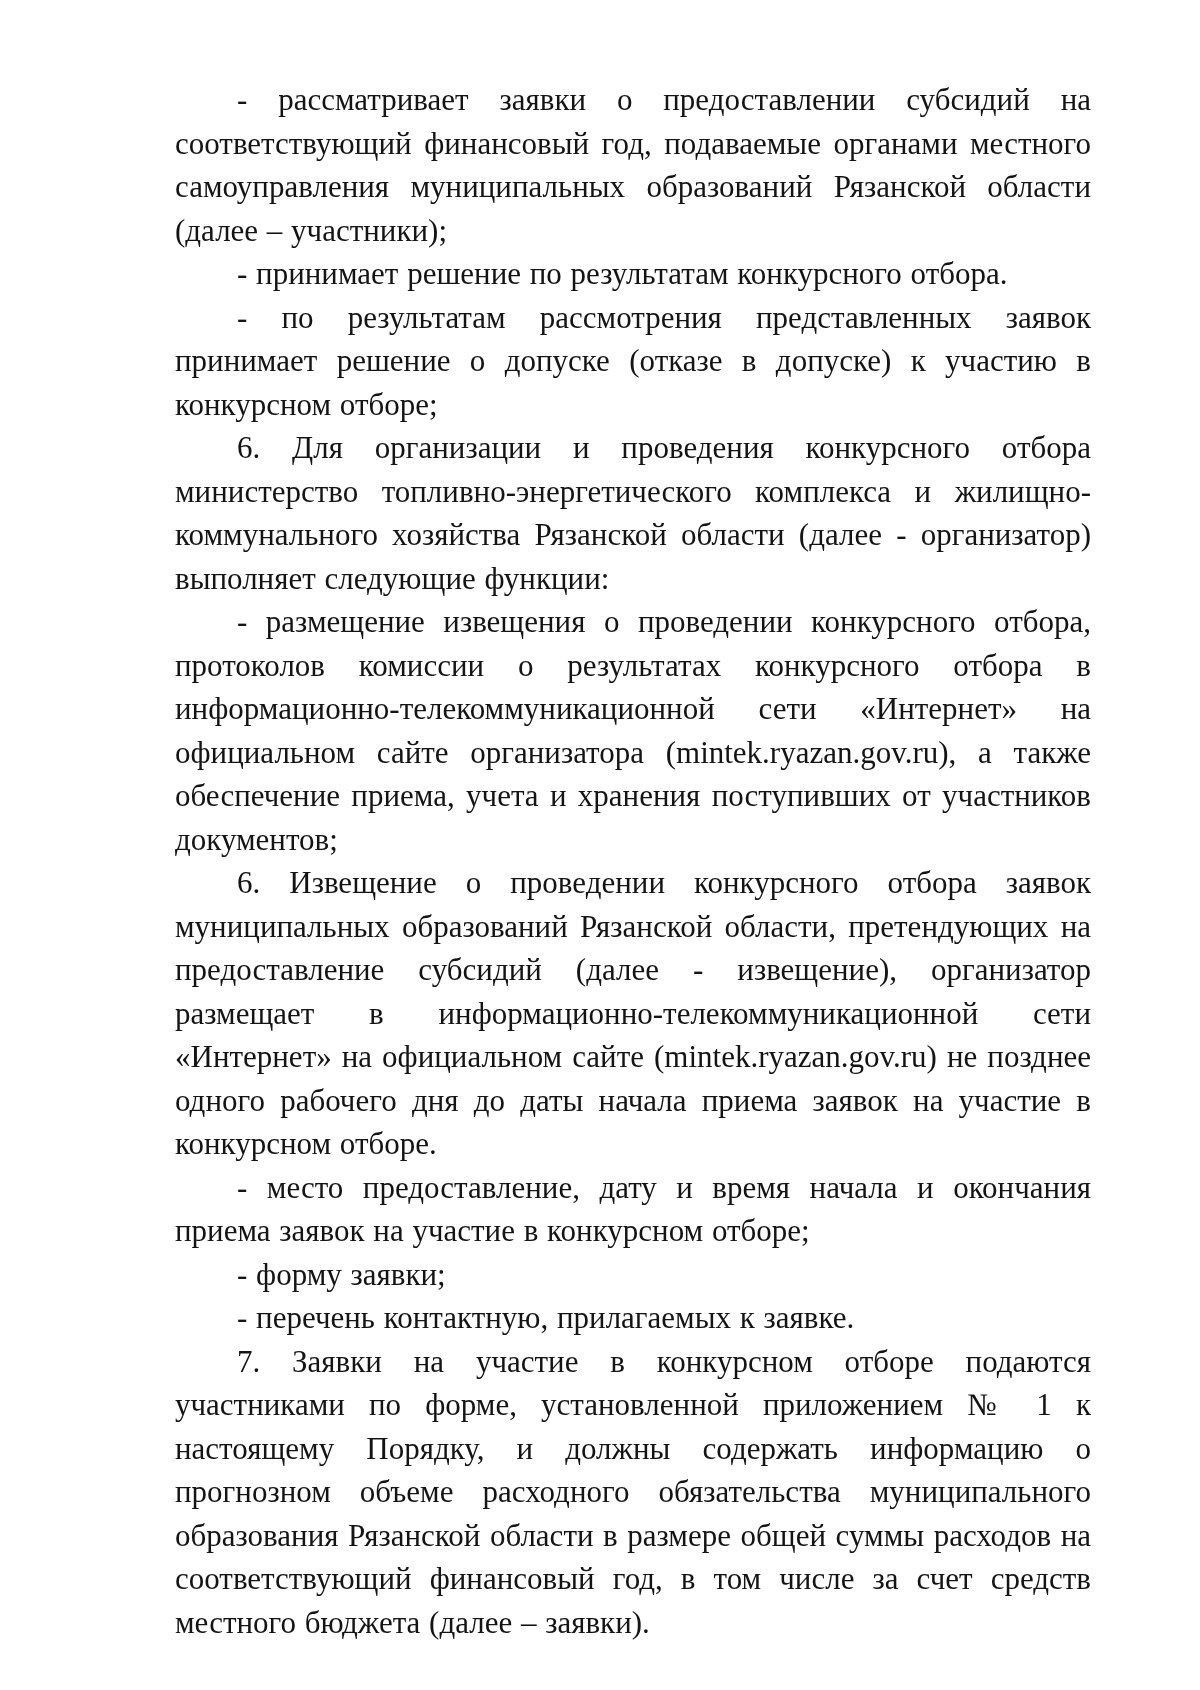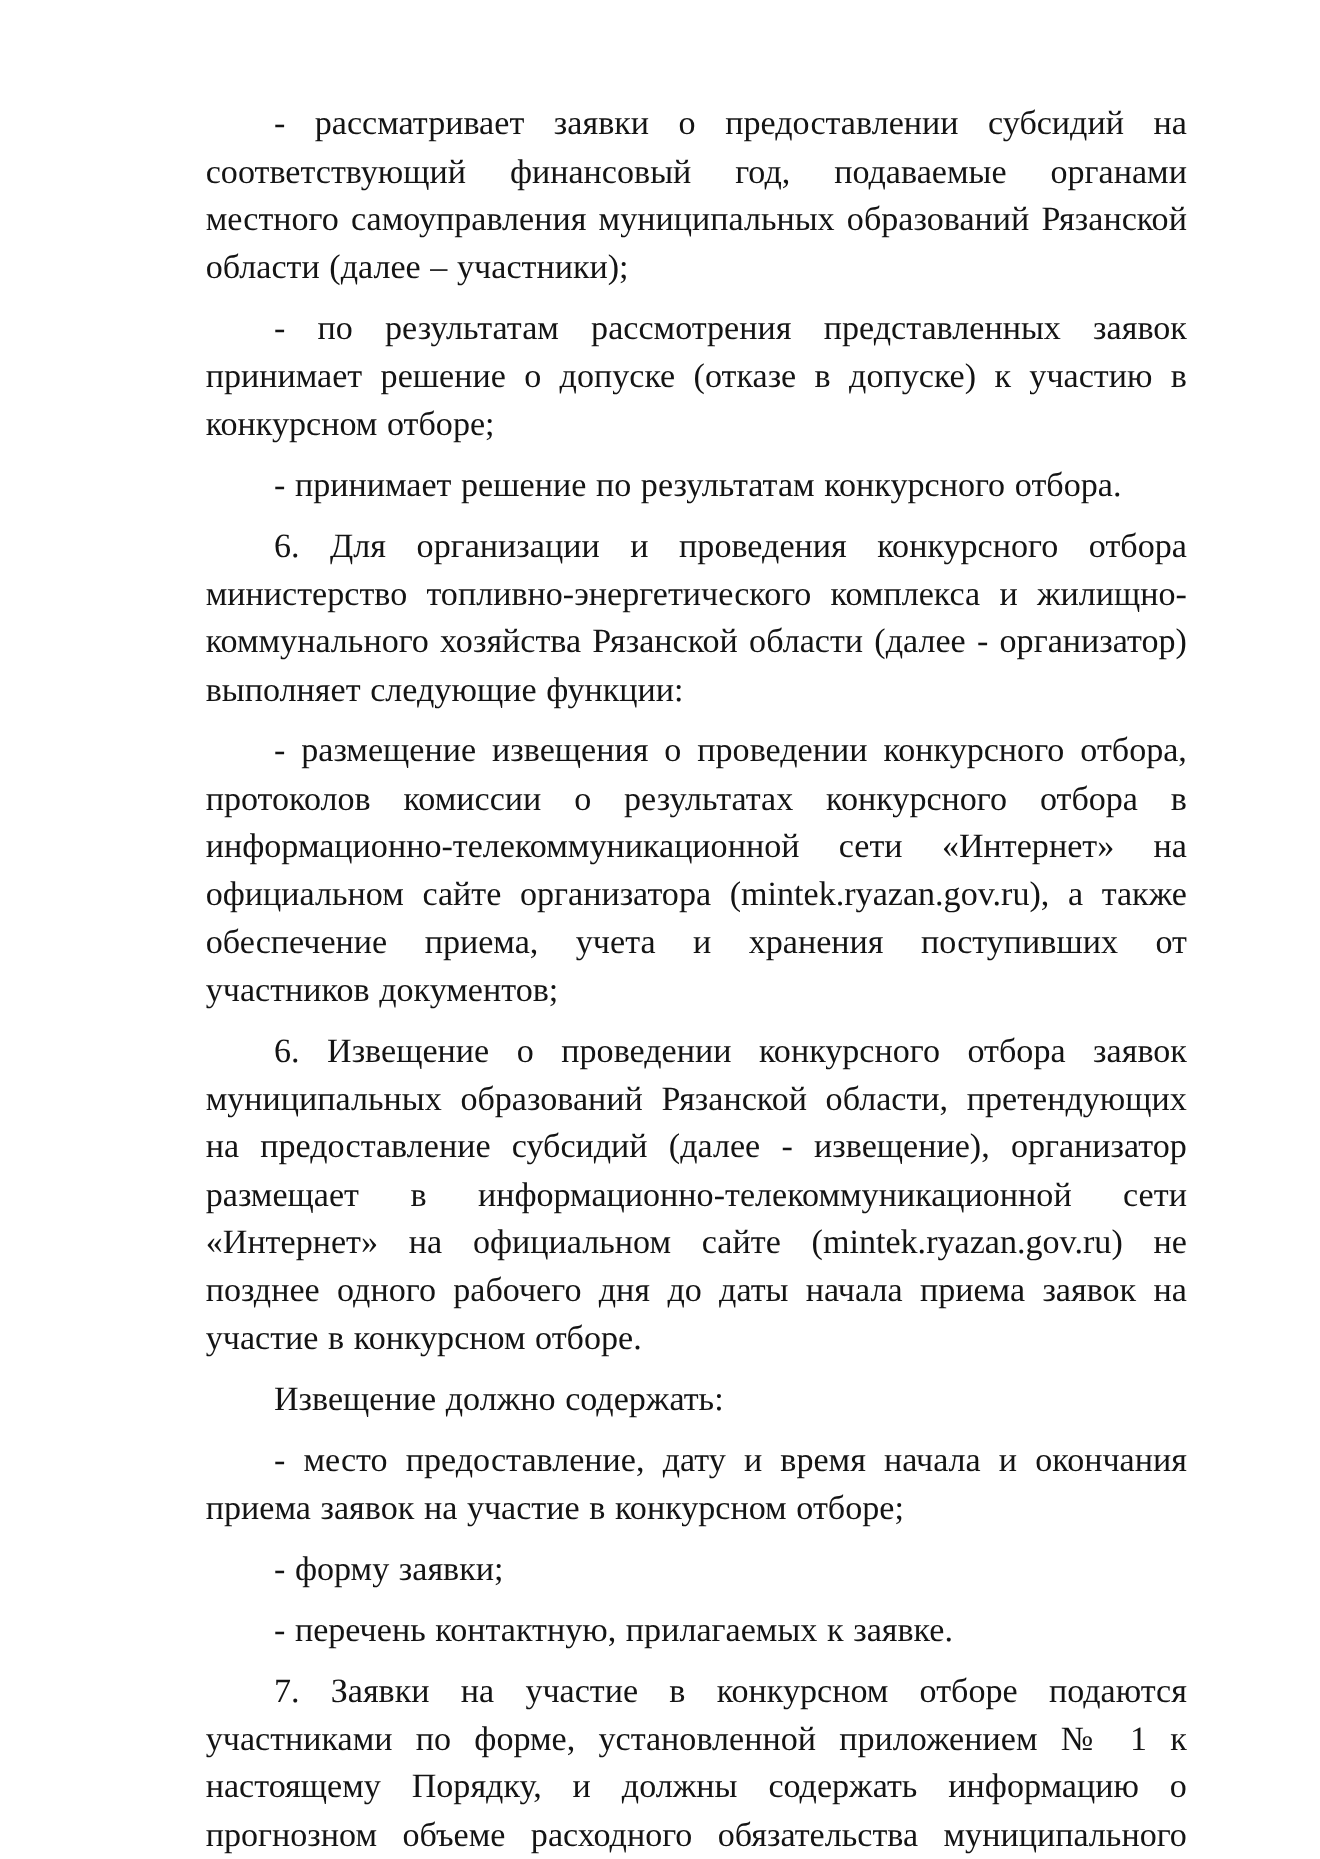--- a/index.html
+++ b/index.html
@@ -23,38 +23,37 @@
     left: 175px;
     top: 78px;
     width: 916px;
     font-family: "Liberation Serif", "DejaVu Serif", serif;
     font-size: 31px;
     line-height: 43.5px;
     color: #141414;
     text-align: justify;
   }
   .text-block p {
-    margin: 12px;
+    margin: 0;
     padding: 0;
     text-indent: 62px;
     word-spacing: 1px;
     font-family: Liberation Serif, serif;
   }
 </style>
 </head>
 <body>
 
 <div class="page">
   <div class="text-block">
     <p>- рассматривает заявки о предоставлении субсидий на соответствующий финансовый год, подаваемые органами местного самоуправления муниципальных образований Рязанской области (далее – участники);</p>
+    <p>- принимает решение по результатам конкурсного отбора.</p>
     <p>- по результатам рассмотрения представленных заявок принимает решение о допуске (отказе в допуске) к участию в конкурсном отборе;</p>
-    <p>- принимает решение по результатам конкурсного отбора.</p>
     <p>6. Для организации и проведения конкурсного отбора министерство топливно-энергетического комплекса и жилищно-коммунального хозяйства Рязанской области (далее - организатор) выполняет следующие функции:</p>
     <p>- размещение извещения о проведении конкурсного отбора, протоколов комиссии о результатах конкурсного отбора в информационно-телекоммуникационной сети «Интернет» на официальном сайте организатора (mintek.ryazan.gov.ru), а также обеспечение приема, учета и хранения поступивших от участников документов;</p>
     <p>6. Извещение о проведении конкурсного отбора заявок муниципальных образований Рязанской области, претендующих на предоставление субсидий (далее - извещение), организатор размещает в информационно-телекоммуникационной сети «Интернет» на официальном сайте (mintek.ryazan.gov.ru) не позднее одного рабочего дня до даты начала приема заявок на участие в конкурсном отборе.</p>
-    <p>Извещение должно содержать:</p>
     <p>- место предоставление, дату и время начала и окончания приема заявок на участие в конкурсном отборе;</p>
     <p>- форму заявки;</p>
     <p>- перечень контактную, прилагаемых к заявке.</p>
     <p>7. Заявки на участие в конкурсном отборе подаются участниками по форме, установленной приложением № 1 к настоящему Порядку, и должны содержать информацию о прогнозном объеме расходного обязательства муниципального образования Рязанской области в размере общей суммы расходов на соответствующий финансовый год, в том числе за счет средств местного бюджета (далее – заявки).</p>
 
   </div>
 </div>
 
 </body></html>

